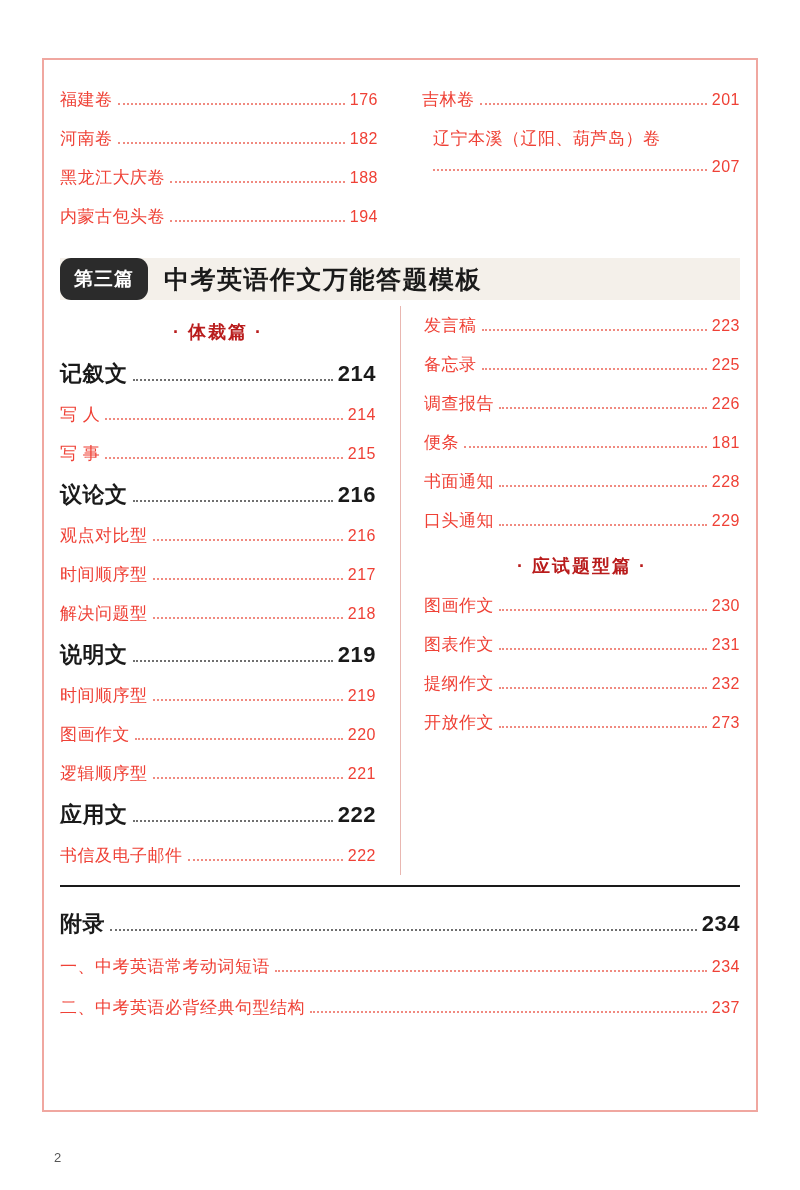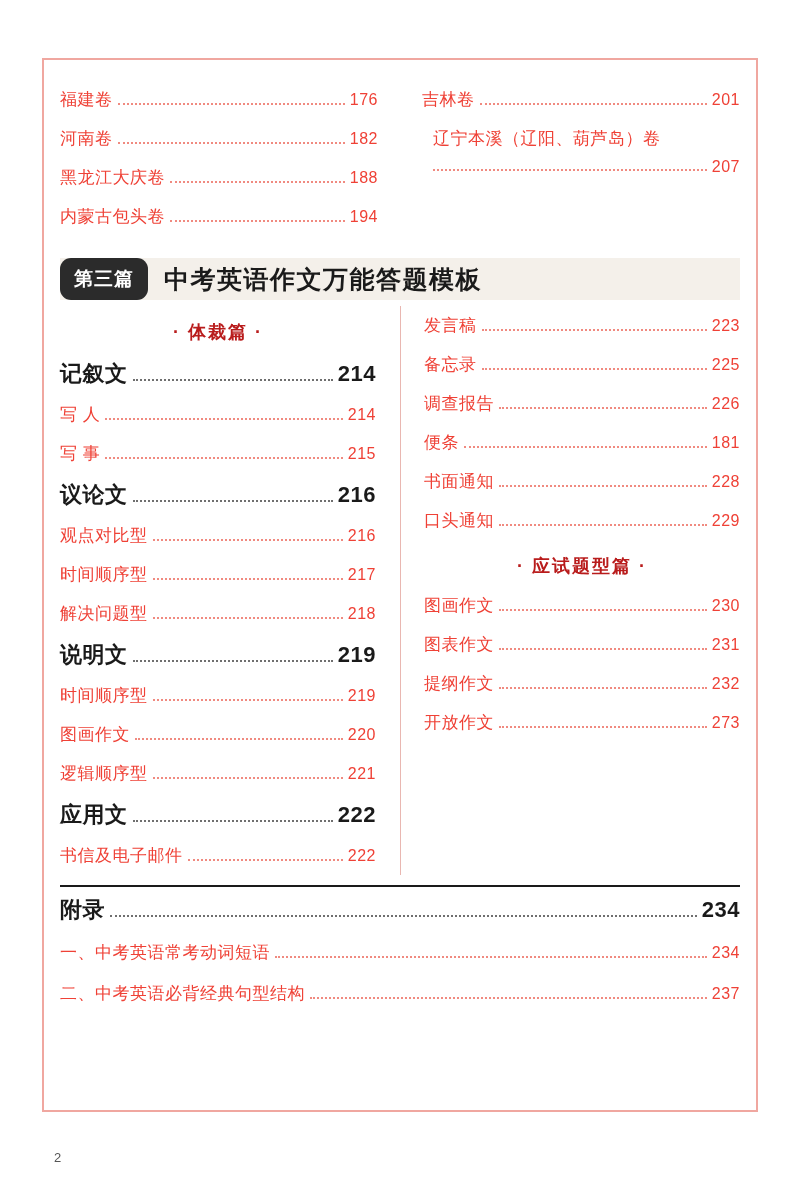--- a/index.html
+++ b/index.html
@@ -164,21 +164,21 @@
     top: 0;
     bottom: 0;
     width: 1px;
     background: #e9b7b1;
   }
 
   
   .appendix {
     margin-top: 10px;
     border-top: 2px solid #1a1a1a;
-    padding-top: 0;
+    padding-top: 14px;
   }
   .appendix .entry { padding: 12px 0 11px 0; }
 
   .folio {
     position: absolute;
     left: 54px;
     top: 1150px;
     font-size: 13px;
     color: #555;
   }

